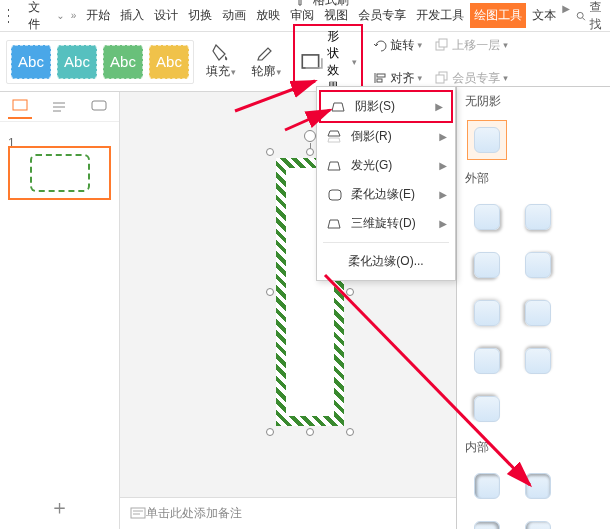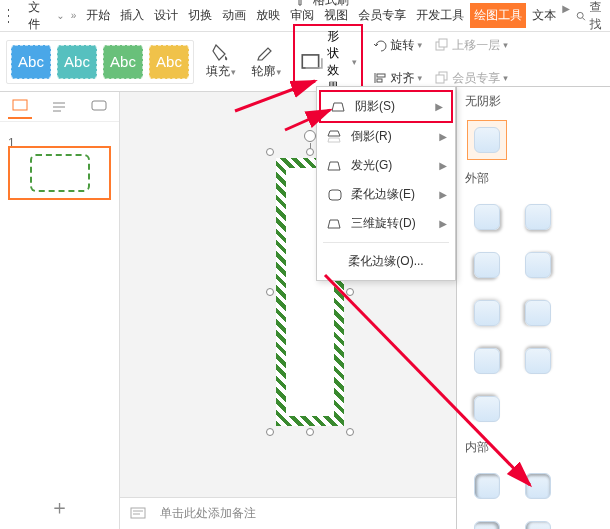--- a/index.html
+++ b/index.html
@@ -63,21 +63,21 @@
 
 
 .gallery { position: absolute; left: 456px; top: 86px; width: 154px; bottom: 0; background: #fff; border-left: 1px solid #ccc; border-top: 1px solid #ccc; z-index: 4; }
 .gal-head { padding: 6px 8px; color: #555; font-size: 12px; }
 .gal-item { width: 40px; height: 40px; margin: 4px; display: inline-flex; align-items: center; justify-content: center; position: relative; }
 .gal-item.sel { border: 1px solid #ff9c50; background: #fff3e8; }
 .gal-shape { width: 26px; height: 26px; border-radius: 6px; background: linear-gradient(#eaf3fb,#d4e6f7); border: 1px solid #c8d9ea; }
 .gal-row { padding: 0 6px; }
 
 
-.notes { position: absolute; left: 120px; right: 0; bottom: 0; height: 32px; border-top: 1px solid #ddd; display: flex; align-items: center; gap: 14px; padding: 0 10px; background: #fff; color: #888; }
+.notes { position: absolute; left: 120px; right: 0; bottom: 0; height: 32px; border-top: 1px solid #ddd; display: flex; align-items: center; gap: 0; padding: 0 10px; background: #fff; color: #888; }
 
 
 .arrow-svg { position: absolute; z-index: 10; pointer-events: none; }
 
 .drop { color: #888; font-size: 9px; margin-left: 1px; }
 </style>
 </head>
 <body>
 
 <div class="topbar">

